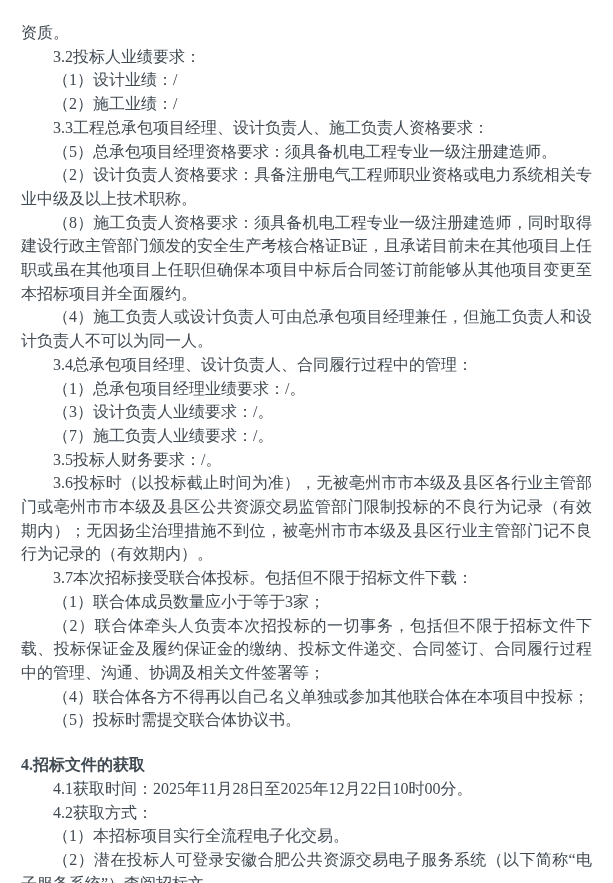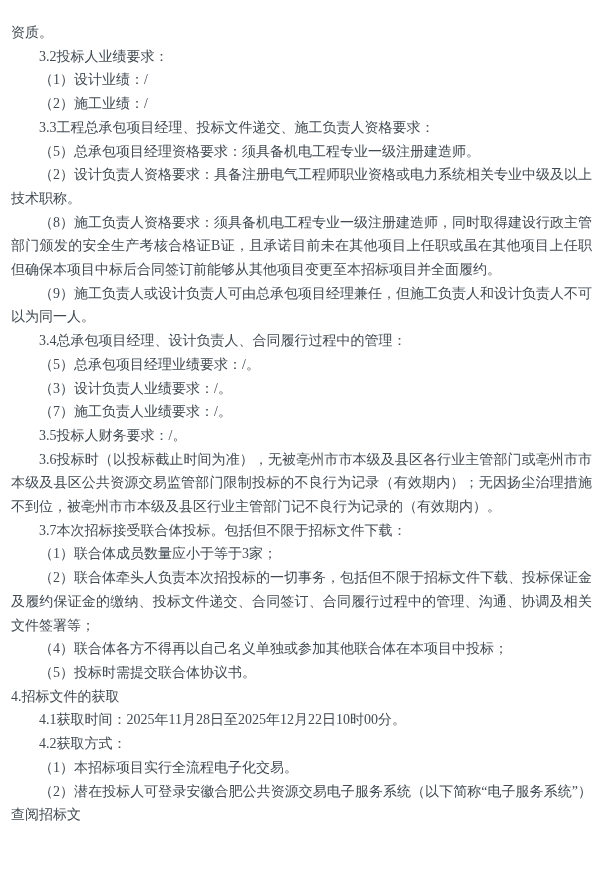--- a/index.html
+++ b/index.html
@@ -5,60 +5,61 @@
   html, body {
     margin: 0;
     padding: 0;
     background: #ffffff;
   }
   .page {
     position: relative;
     width: 613px;
     height: 883px;
     box-sizing: border-box;
-    padding: 21px 21px 0 11px;
+    padding: 21px 21px 0 21px;
     background: #ffffff;
     overflow: hidden;
     font-family: "Liberation Serif", "DejaVu Serif", serif;
-    font-size: 14px;
+    font-size: 16px;
     line-height: 23.7px;
     color: #414a52;
   }
   .doc-body p.para {
     margin: 0;
     padding: 0;
     text-align: justify;
     text-justify: inter-ideograph;
     text-indent: 2em;
     word-break: break-all;
   }
   .doc-body p.plain {
     text-indent: 0;
   }
   .doc-body p.heading {
     text-indent: 0;
-    font-weight: normal;
+    font-weight: bold;
+    margin-top: 21px;
   }
 </style>
 </head>
 <body>
 
 <div class="page" style="color: rgb(65, 74, 82); background: rgb(255, 255, 255);">
   <div class="doc-body">
       <p class="para plain">资质。</p>
       <p class="para indent">3.2投标人业绩要求：</p>
       <p class="para indent">（1）设计业绩：/</p>
       <p class="para indent">（2）施工业绩：/</p>
-      <p class="para indent">3.3工程总承包项目经理、投标文件递交、施工负责人资格要求：</p>
+      <p class="para indent">3.3工程总承包项目经理、设计负责人、施工负责人资格要求：</p>
       <p class="para indent">（5）总承包项目经理资格要求：须具备机电工程专业一级注册建造师。</p>
       <p class="para indent">（2）设计负责人资格要求：具备注册电气工程师职业资格或电力系统相关专业中级及以上技术职称。</p>
       <p class="para indent">（8）施工负责人资格要求：须具备机电工程专业一级注册建造师，同时取得建设行政主管部门颁发的安全生产考核合格证B证，且承诺目前未在其他项目上任职或虽在其他项目上任职但确保本项目中标后合同签订前能够从其他项目变更至本招标项目并全面履约。</p>
-      <p class="para indent">（9）施工负责人或设计负责人可由总承包项目经理兼任，但施工负责人和设计负责人不可以为同一人。</p>
+      <p class="para indent">（4）施工负责人或设计负责人可由总承包项目经理兼任，但施工负责人和设计负责人不可以为同一人。</p>
       <p class="para indent">3.4总承包项目经理、设计负责人、合同履行过程中的管理：</p>
-      <p class="para indent">（5）总承包项目经理业绩要求：/。</p>
+      <p class="para indent">（1）总承包项目经理业绩要求：/。</p>
       <p class="para indent">（3）设计负责人业绩要求：/。</p>
       <p class="para indent">（7）施工负责人业绩要求：/。</p>
       <p class="para indent">3.5投标人财务要求：/。</p>
       <p class="para indent">3.6投标时（以投标截止时间为准），无被亳州市市本级及县区各行业主管部门或亳州市市本级及县区公共资源交易监管部门限制投标的不良行为记录（有效期内）；无因扬尘治理措施不到位，被亳州市市本级及县区行业主管部门记不良行为记录的（有效期内）。</p>
       <p class="para indent">3.7本次招标接受联合体投标。包括但不限于招标文件下载：</p>
       <p class="para indent">（1）联合体成员数量应小于等于3家；</p>
       <p class="para indent">（2）联合体牵头人负责本次招投标的一切事务，包括但不限于招标文件下载、投标保证金及履约保证金的缴纳、投标文件递交、合同签订、合同履行过程中的管理、沟通、协调及相关文件签署等；</p>
       <p class="para indent">（4）联合体各方不得再以自己名义单独或参加其他联合体在本项目中投标；</p>
       <p class="para indent">（5）投标时需提交联合体协议书。</p>
       <p class="para heading">4.招标文件的获取</p>

